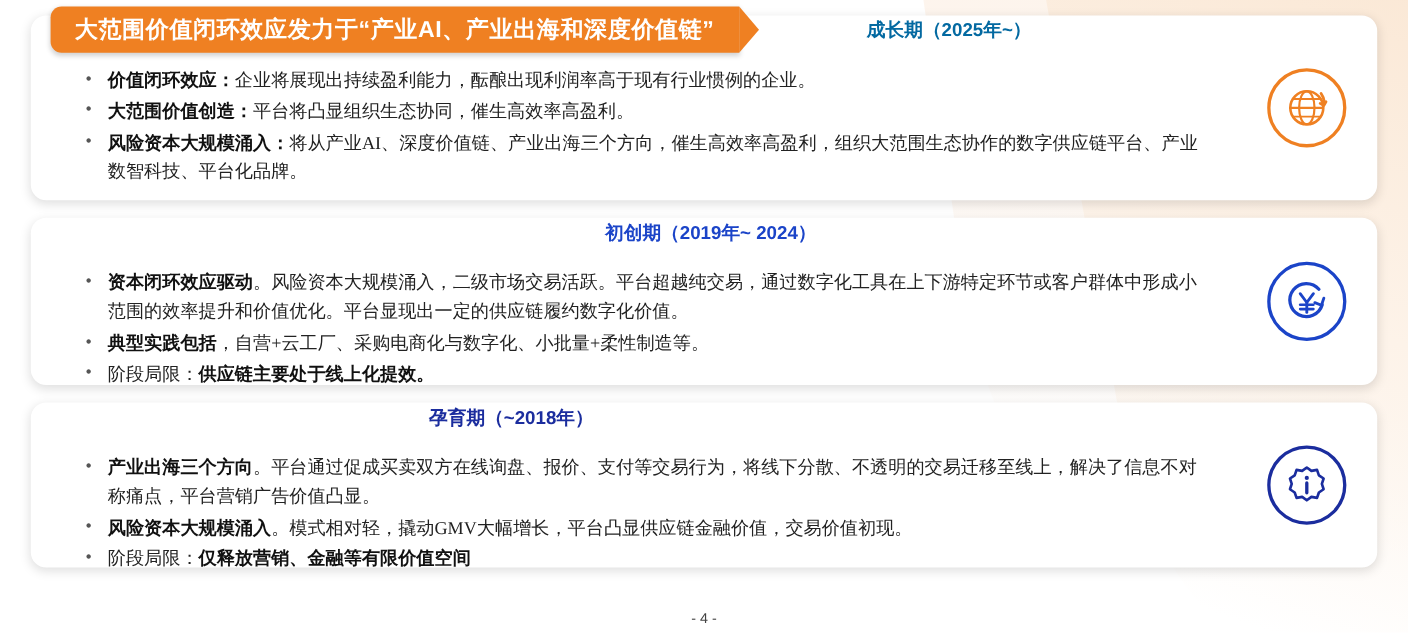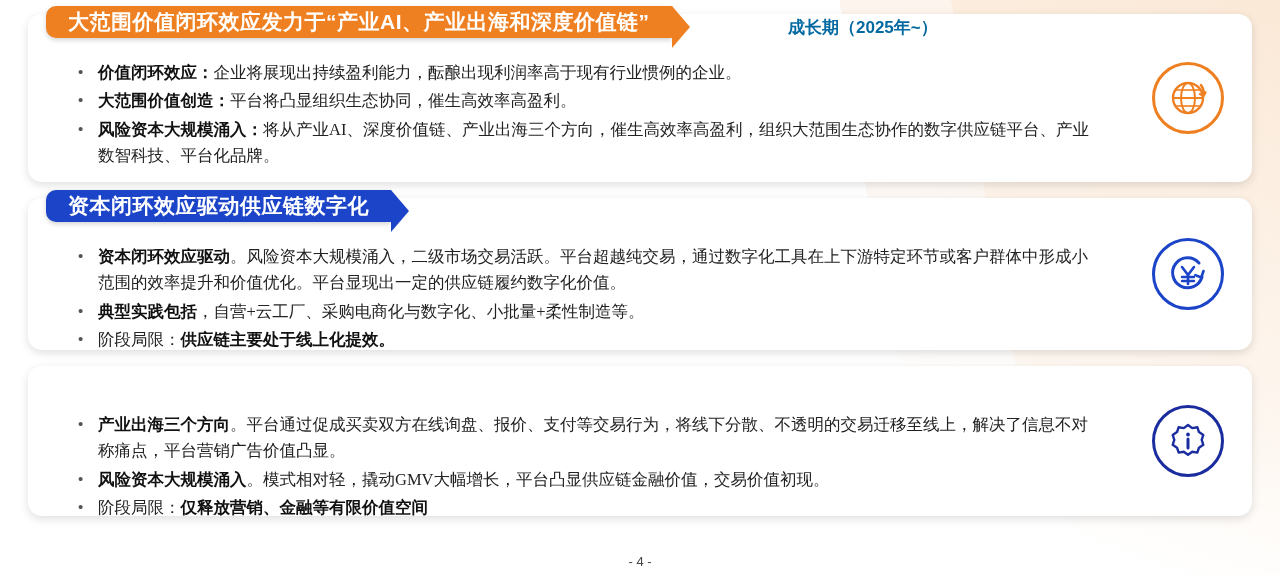--- a/index.html
+++ b/index.html
@@ -57,21 +57,21 @@
     box-sizing: border-box;
   }
   .card-1 { height: 168px; }
   .card-2 { height: 152px; }
   .card-3 { height: 150px; }
 
   .banner {
     position: absolute;
     left: 18px;
     top: -8px;
-    height: 32px;
+    height: 42px;
     display: flex;
     align-items: center;
     padding: 0 22px;
     color: #ffffff;
     font-size: 21px;
     font-weight: bold;
     letter-spacing: 0.5px;
     box-shadow: 0 2px 5px rgba(0,0,0,0.18);
     white-space: nowrap;
   }
@@ -229,23 +229,21 @@
           <line x1="10.5" y1="15" x2="35.5" y2="15" stroke="currentColor" stroke-width="1.6"></line>
           <line x1="10.5" y1="31" x2="35.5" y2="31" stroke="currentColor" stroke-width="1.6"></line>
           <path d="M36 10 a16 16 0 0 1 3 8" fill="none" stroke="currentColor" stroke-width="2.6" stroke-linecap="round"></path>
           <path d="M40.5 17.5 l-2 3.5 l-3.4 -2" fill="none" stroke="currentColor" stroke-width="2.4" stroke-linecap="round" stroke-linejoin="round"></path>
         </svg>
       </div>
     </div>
   </div>
 
   <div class="card card-2">
-    <div class="banner banner-blue">
-      <span>资本闭环效应驱动供应链数字化</span>
-    </div>
+    <div class="phase phase-blue" style="left: 522px;">初创期（2019年~ 2024）</div>
 
     <div class="bullets">
       <div class="bullet">
         <span class="dot">•</span>
         <span class="btext"><b>资本闭环效应驱动</b><span>。风险资本大规模涌入，二级市场交易活跃。平台超越纯交易，通过数字化工具在上下游特定环节或客户群体中形成小范围的效率提升和价值优化。平台显现出一定的供应链履约数字化价值。</span></span>
       </div>
       <div class="bullet">
         <span class="dot">•</span>
         <span class="btext"><b>典型实践包括</b><span>，自营+云工厂、采购电商化与数字化、小批量+柔性制造等。</span></span>
       </div>
@@ -263,20 +261,21 @@
           <path d="M17 16 l6 8 l6 -8" fill="none" stroke="currentColor" stroke-width="2.6" stroke-linecap="round" stroke-linejoin="round"></path>
           <line x1="23" y1="24" x2="23" y2="33" stroke="currentColor" stroke-width="2.6" stroke-linecap="round"></line>
           <line x1="17" y1="26" x2="29" y2="26" stroke="currentColor" stroke-width="2.4" stroke-linecap="round"></line>
           <line x1="17" y1="30" x2="29" y2="30" stroke="currentColor" stroke-width="2.4" stroke-linecap="round"></line>
         </svg>
       </div>
     </div>
   </div>
 
   <div class="card card-3">
+    <div class="phase phase-blue-dark" style="left: 362px;">孕育期（~2018年）</div>
 
     <div class="bullets">
       <div class="bullet">
         <span class="dot">•</span>
         <span class="btext"><b>产业出海三个方向</b><span>。平台通过促成买卖双方在线询盘、报价、支付等交易行为，将线下分散、不透明的交易迁移至线上，解决了信息不对称痛点，平台营销广告价值凸显。</span></span>
       </div>
       <div class="bullet">
         <span class="dot">•</span>
         <span class="btext"><b>风险资本大规模涌入</b><span>。模式相对轻，撬动GMV大幅增长，平台凸显供应链金融价值，交易价值初现。</span></span>
       </div>

